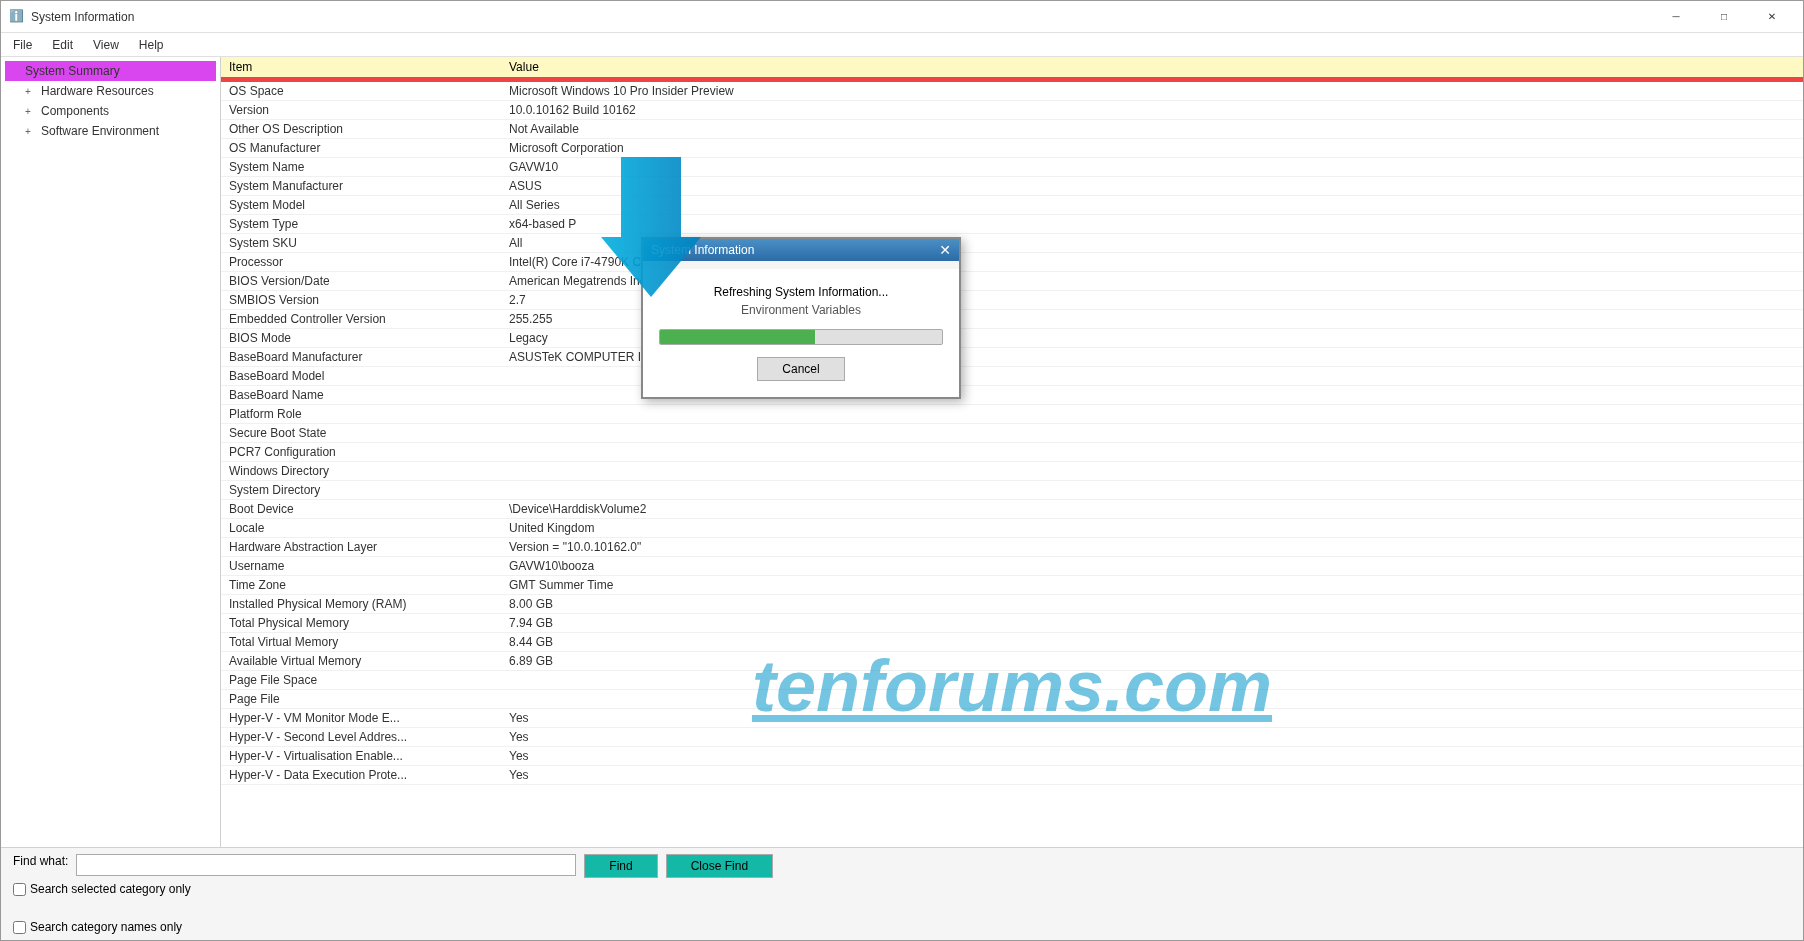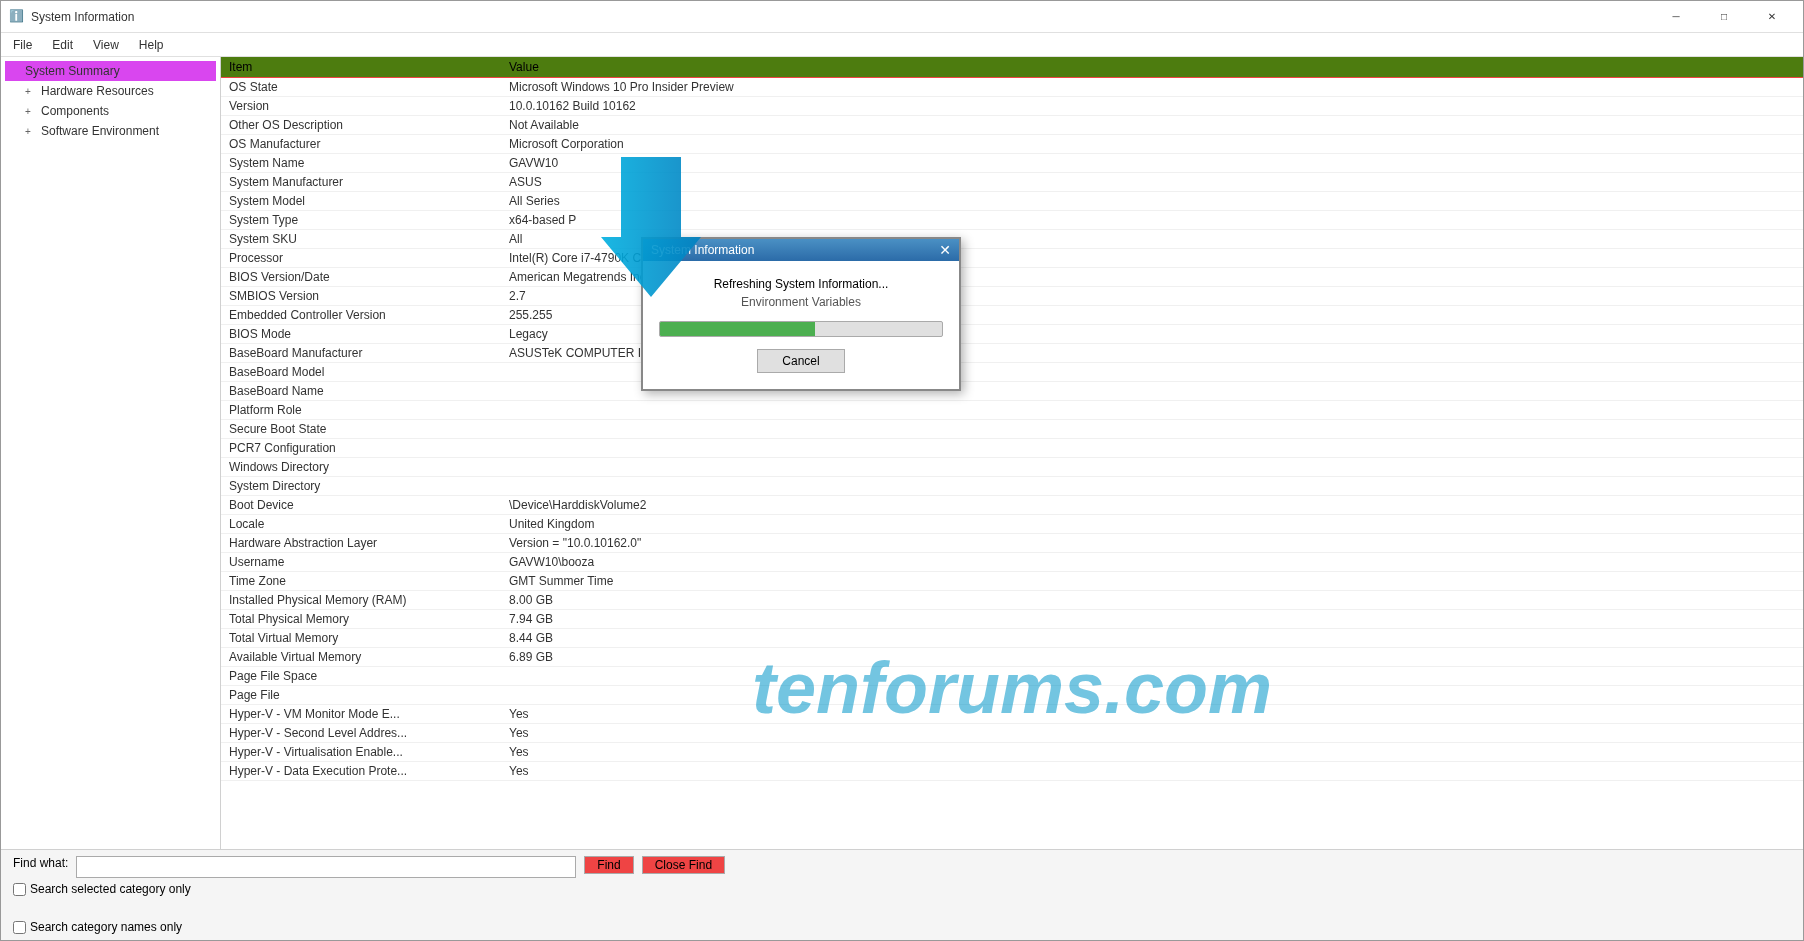--- a/index.html
+++ b/index.html
@@ -104,22 +104,22 @@
     .content-area {
       flex: 1;
       overflow: auto;
       position: relative;
     }
     .info-table {
       width: 100%;
       border-collapse: collapse;
     }
     .info-table th {
-      background: #4d7c0f;
-      border-bottom: 1px solid #ef4444;
+      background: #fef9c3;
+      border-bottom: 5px solid #ef4444;
       padding: 3px 8px;
       text-align: left;
       font-weight: normal;
       font-size: 12px;
       position: sticky;
       top: 0;
     }
     .info-table td {
       padding: 2px 8px;
       border-bottom: 1px solid #f0f0f0;
@@ -142,23 +142,23 @@
     }
     .find-label { font-size: 12px; }
     .find-input {
       width: 500px;
       height: 22px;
       border: 1px solid #aaa;
       padding: 0 4px;
       font-size: 12px;
     }
     .find-btn {
-      height: 18px;
-      padding: 0 12px;
-      background: #ef4444;
+      height: 24px;
+      padding: 0 24px;
+      background: #14b8a6;
       border: 1px solid #aaa;
       cursor: pointer;
       font-size: 12px;
     }
     .checkbox-row {
       display: flex;
       gap: 24px;
       font-size: 12px;
       flex-direction: column;
     }
@@ -190,20 +190,21 @@
     .dialog-title-close {
       color: #fff;
       cursor: pointer;
       font-size: 14px;
       line-height: 1;
     }
     .dialog-body {
       padding: 16px;
       text-align: center;
       background: #fff;
+      margin-top: 8px;
     }
     .dialog-status-text {
       font-size: 12px;
       margin-bottom: 4px;
     }
     .dialog-substatus {
       font-size: 12px;
       color: #555;
       margin-bottom: 12px;
     }
@@ -242,20 +243,21 @@
       bottom: 120px;
       left: 50%;
       transform: translateX(-50%);
       font-size: 72px;
       font-weight: bold;
       color: rgba(0, 150, 200, 0.55);
       font-style: italic;
       pointer-events: none;
       white-space: nowrap;
       z-index: 5;
+      text-decoration: underline;
     }
   </style>
 </head>
 <body>
 
 <div class="window">
 
   <div class="title-bar">
     <div class="title-bar-left">
       <span class="title-bar-icon">ℹ️</span>
@@ -299,21 +301,21 @@
     <div class="content-area">
       <table class="info-table">
         <thead>
           <tr>
             <th class="col-item">Item</th>
             <th class="col-value">Value</th>
           </tr>
         </thead>
         <tbody id="table-body">
         <tr>
-              <td>OS State</td>
+              <td>OS Space</td>
               <td>Microsoft Windows 10 Pro Insider Preview</td>
             </tr>
             <tr>
               <td>Version</td>
               <td>10.0.10162 Build 10162</td>
             </tr>
             <tr>
               <td>Other OS Description</td>
               <td>Not Available</td>
             </tr>

